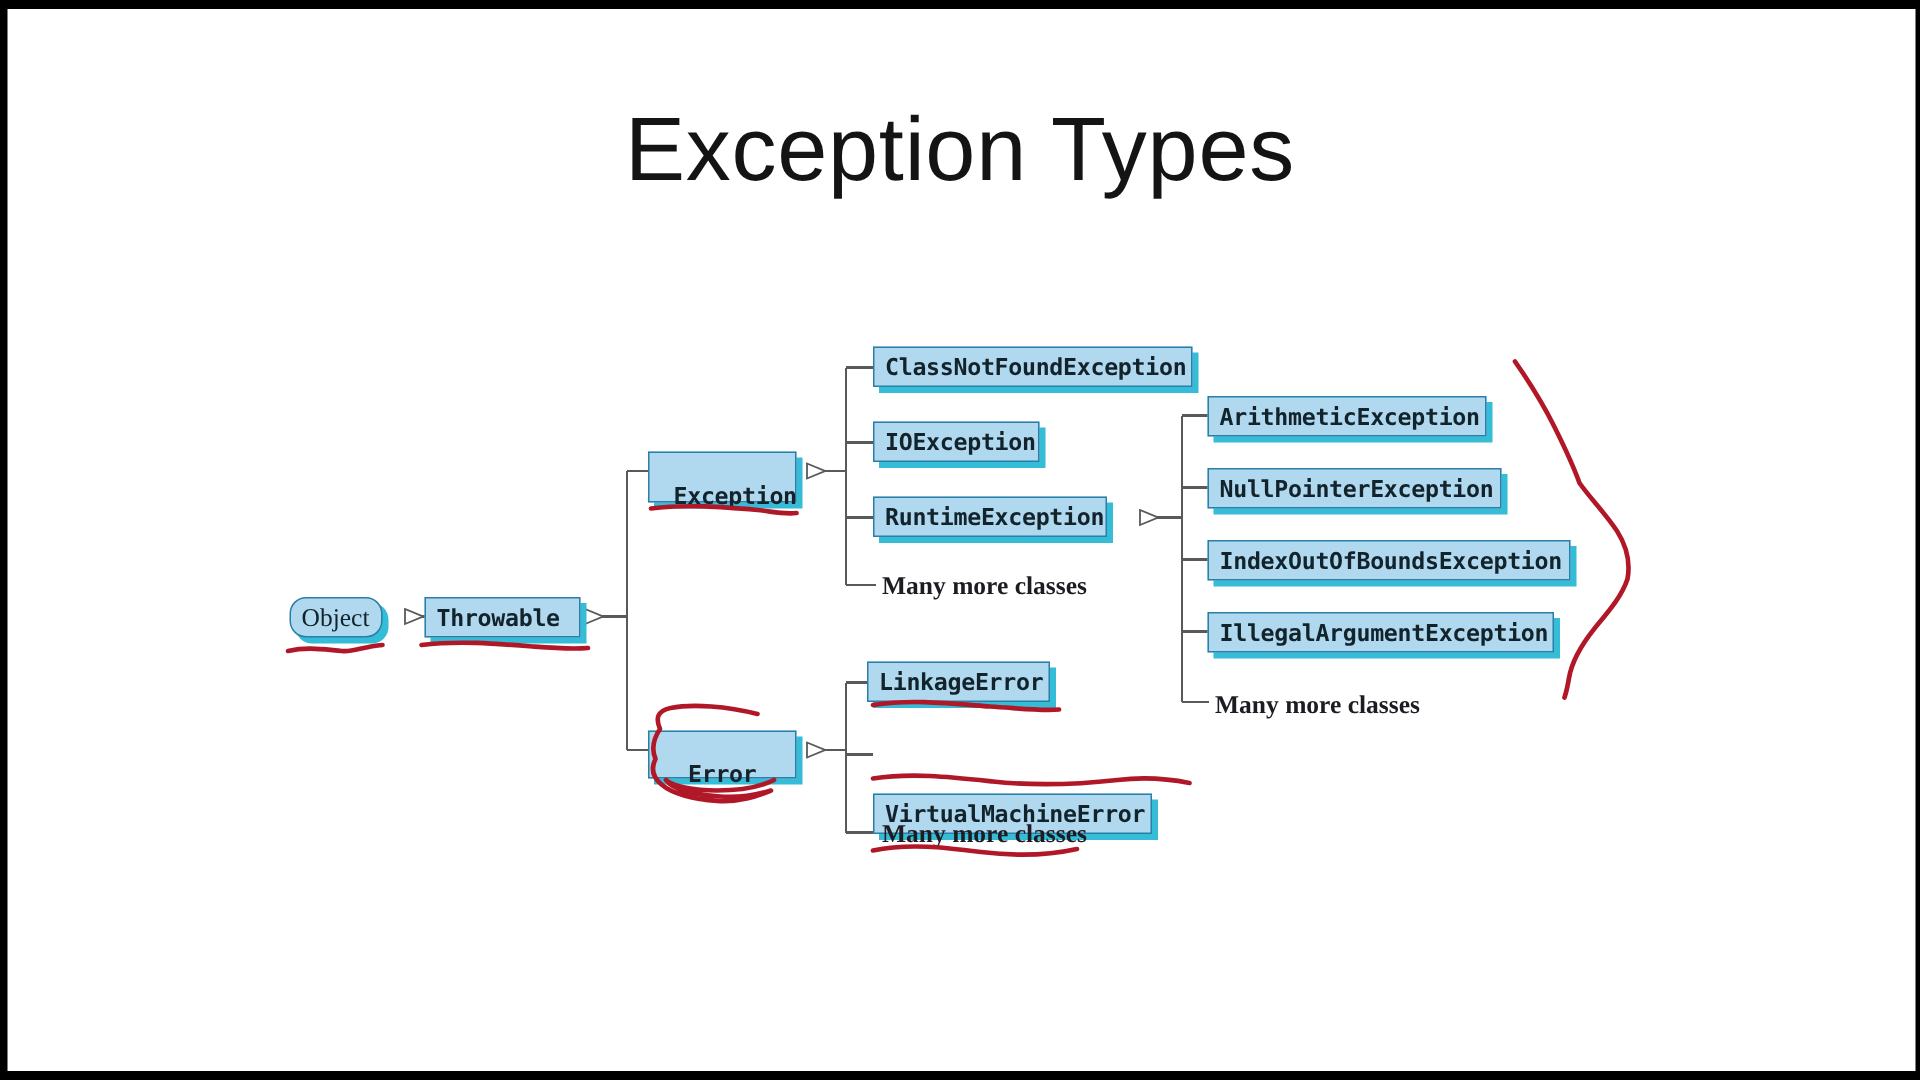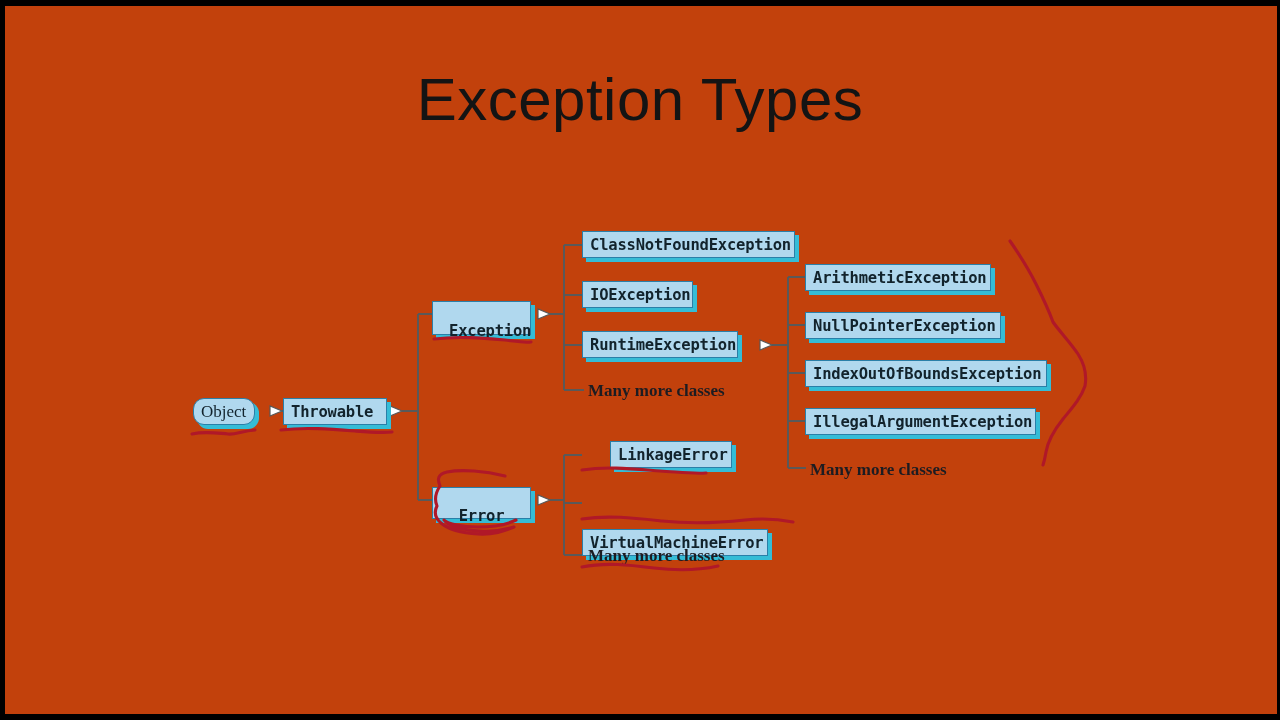--- a/index.html
+++ b/index.html
@@ -4,21 +4,21 @@
 <style>
   html, body {
     margin: 0;
     padding: 0;
     background: #000;
   }
   #stage {
     position: relative;
     width: 1280px;
     height: 720px;
-    background: #c2410c;
+    background: #ffffff;
     overflow: hidden;
     font-family: "Liberation Sans", sans-serif;
   }
   
   .bar-top {
     position: absolute;
     left: 0; top: 0;
     width: 1280px; height: 6px;
     background: #000000;
   }
@@ -165,21 +165,21 @@
     <div class="cls" style="left:283px; top:398px; width:104px;">Throwable</div>
     <div class="cls" style="left:432px; top:301px; width:99px; text-align:center; padding:16px;">Exception</div>
     <div class="cls" style="left:432px; top:487px; width:99px; text-align:center; padding:15px;">Error</div>
     <div class="cls" style="left:582px; top:231px; width:213px;">ClassNotFoundException</div>
     <div class="cls" style="left:582px; top:281px; width:111px;">IOException</div>
     <div class="cls" style="left:805px; top:264px; width:186px;">ArithmeticException</div>
     <div class="cls" style="left:582px; top:331px; width:156px;">RuntimeException</div>
     <div class="cls" style="left:805px; top:312px; width:196px;">NullPointerException</div>
     <div class="cls" style="left:805px; top:360px; width:242px;">IndexOutOfBoundsException</div>
     <div class="cls" style="left:805px; top:408px; width:231px;">IllegalArgumentException</div>
-    <div class="cls" style="left:610px; top:441px; width:122px;">LinkageError</div>
+    <div class="cls" style="left:578px; top:441px; width:122px;">LinkageError</div>
     <div class="cls" style="left:582px; top:489px; width:186px;margin-top:40px;">VirtualMachineError</div>
 
     <div class="leaf" style="left:588px; top:381px;">Many more classes</div>
     <div class="leaf" style="left:810px; top:460px;">Many more classes</div>
     <div class="leaf" style="left:588px; top:546px;">Many more classes</div>
 
     <svg id="annotations" viewBox="0 0 1280 720">
       <g stroke="#b01828" stroke-width="3.1" fill="none" stroke-linecap="round" stroke-linejoin="round">
 
         <path d="M192,434 C205,431 216,433 228,434 C235,435 242,431 255,430"></path>

